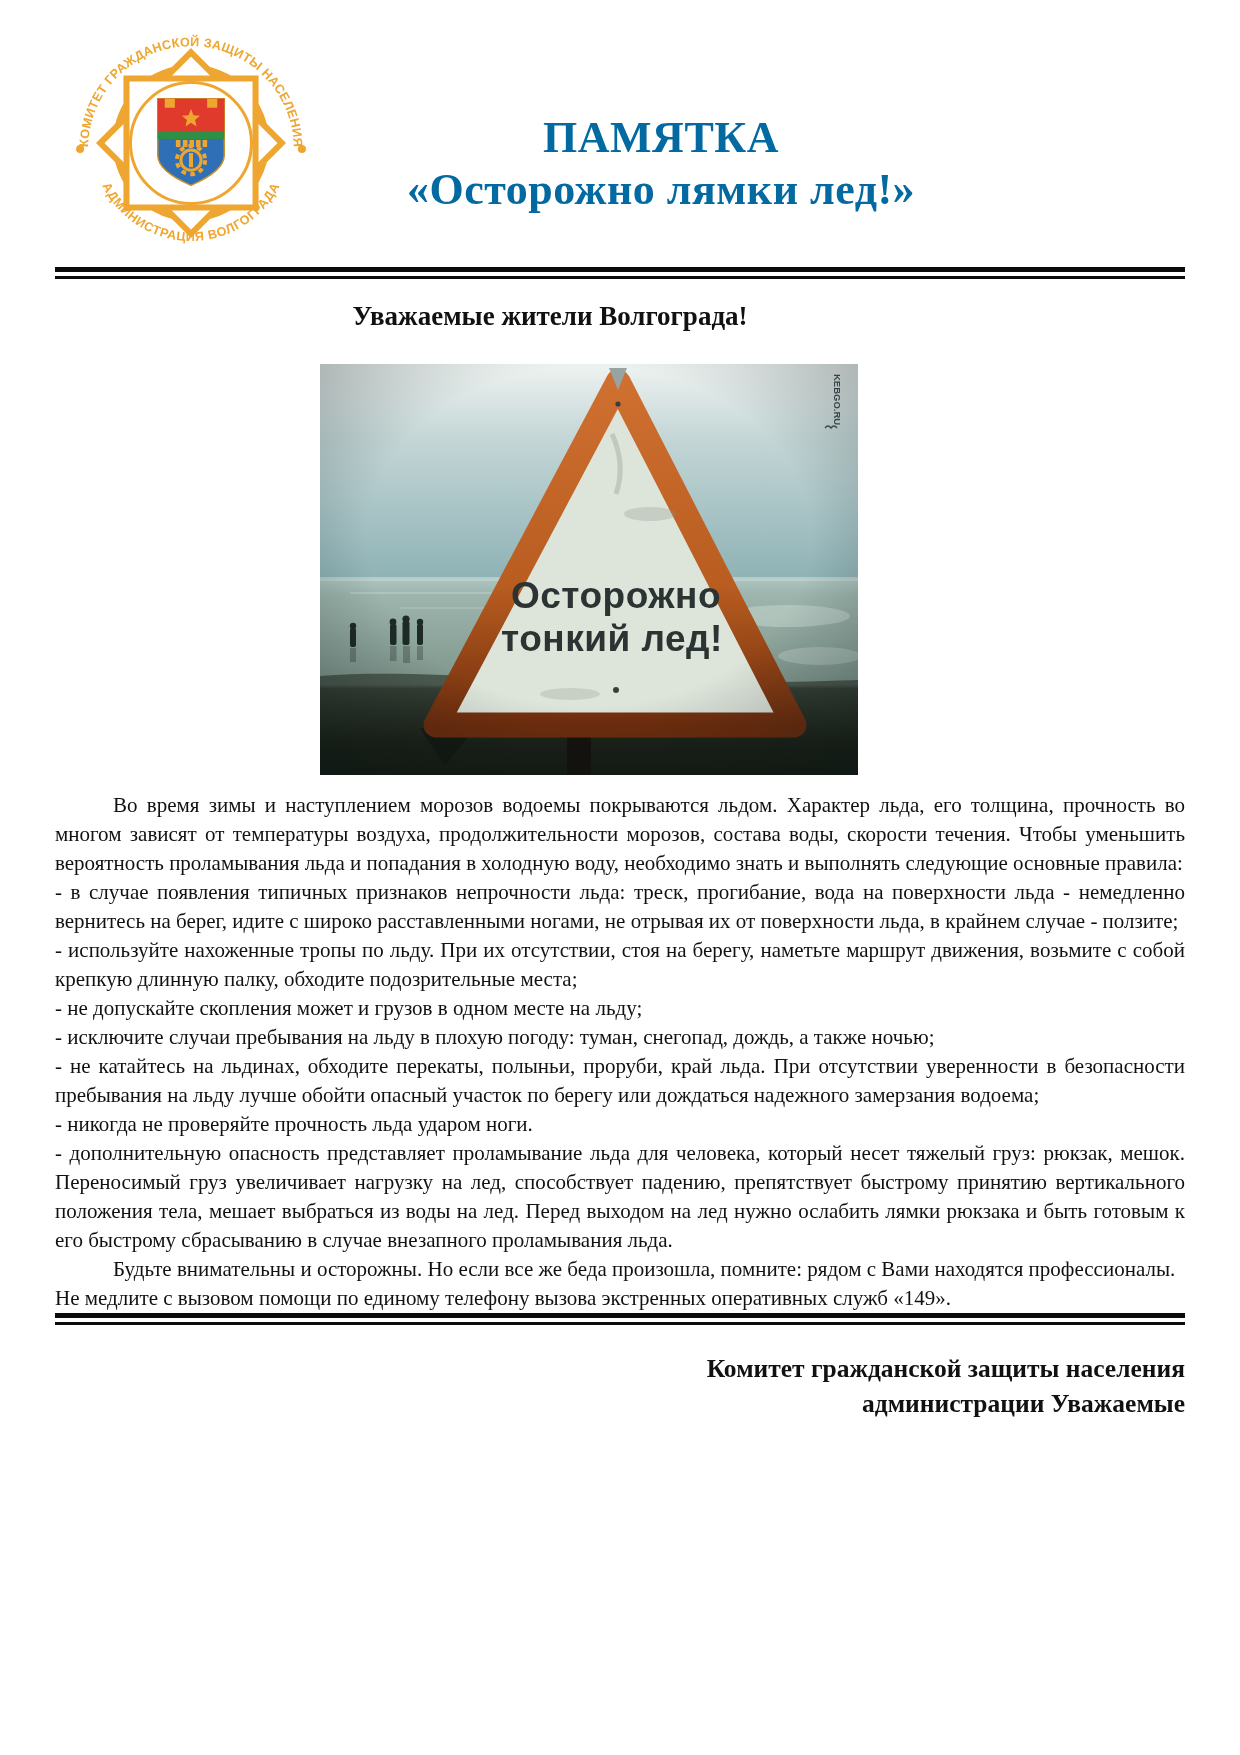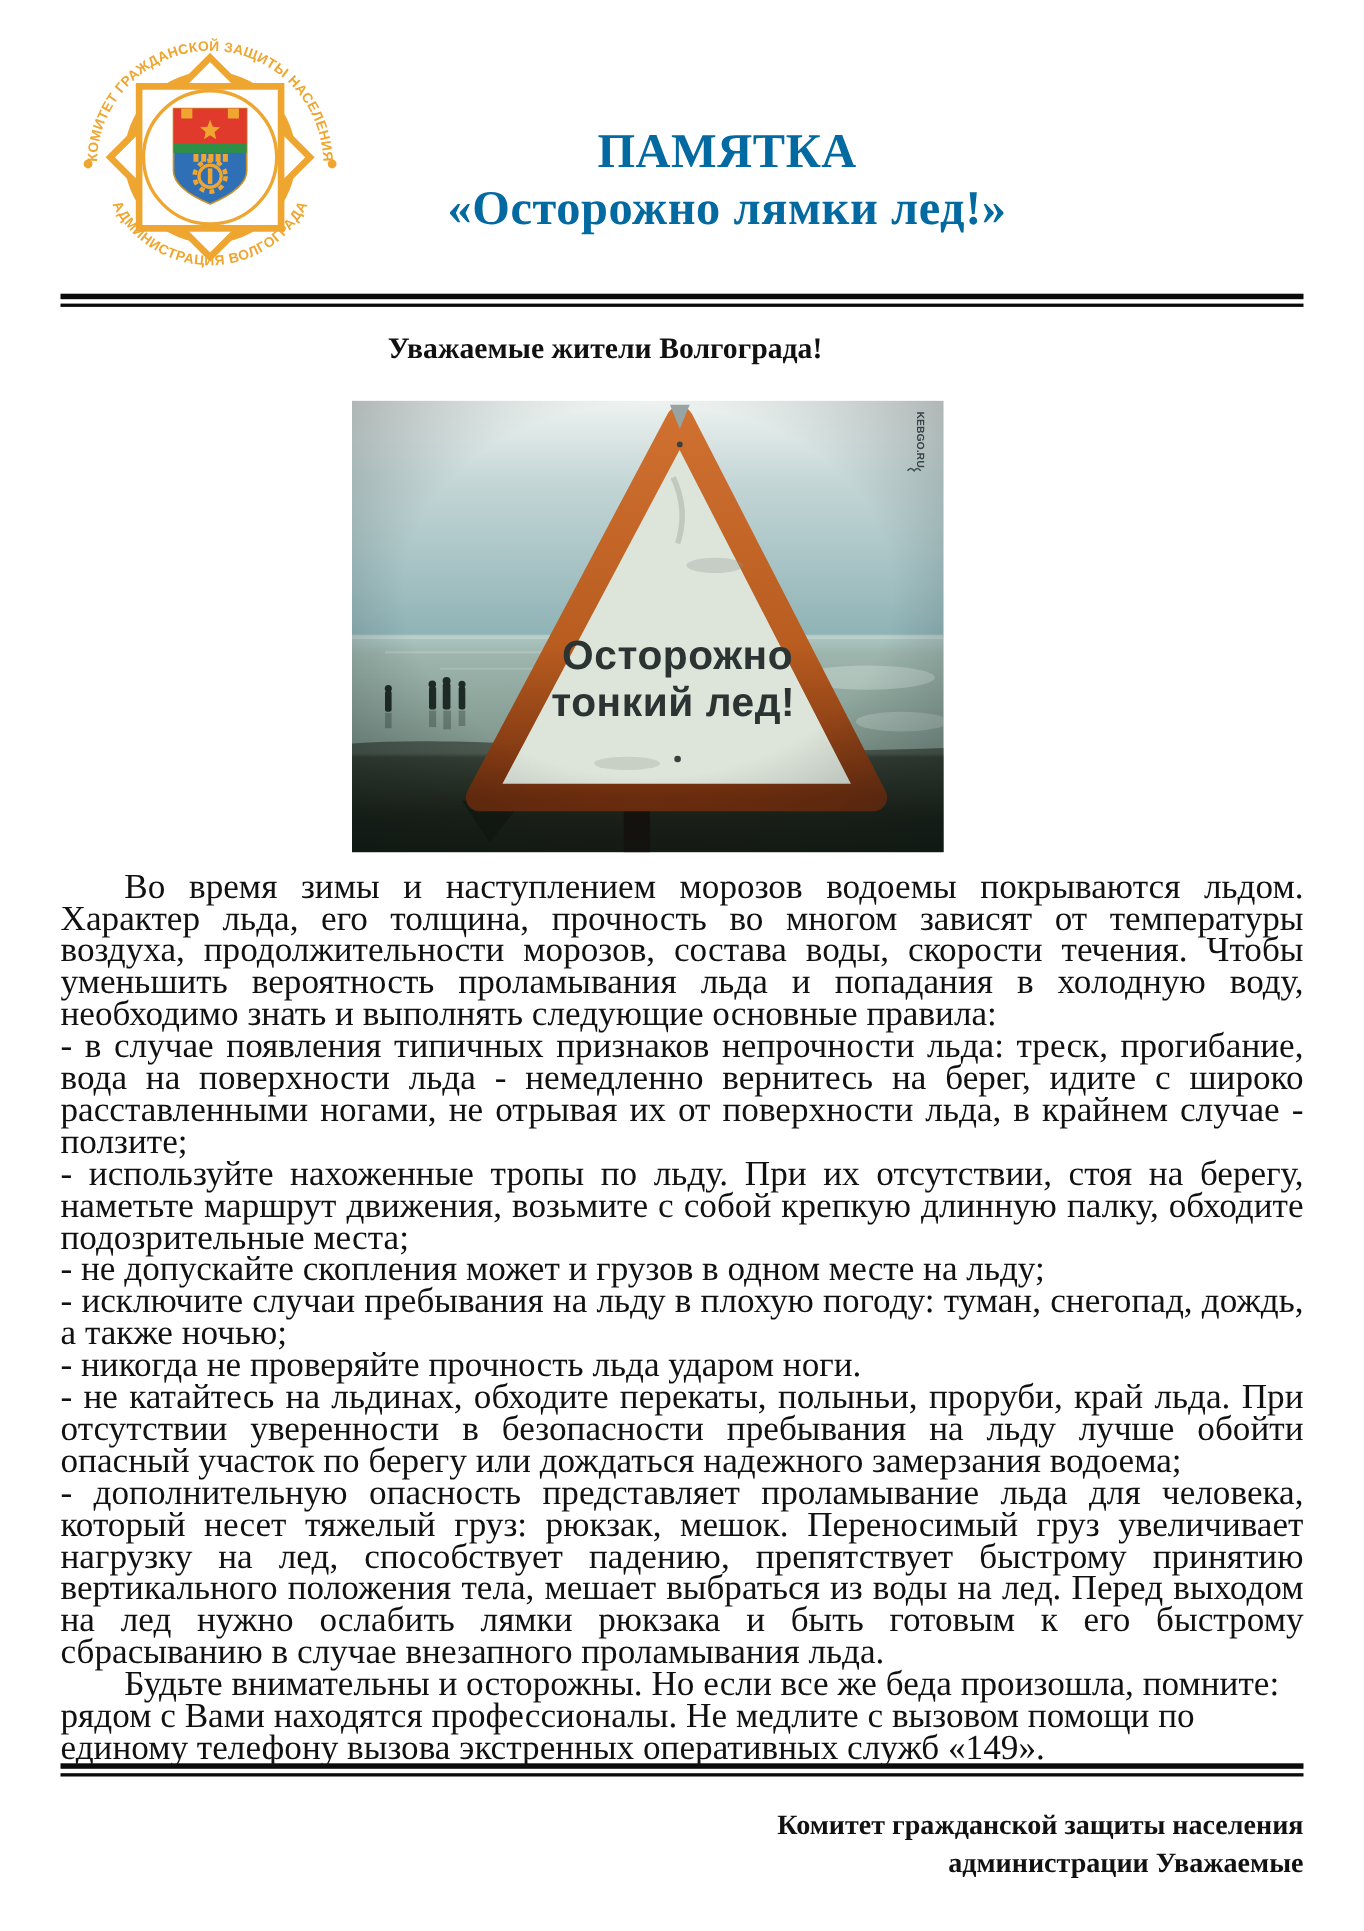--- a/index.html
+++ b/index.html
@@ -15,21 +15,21 @@
     color:#0369a1;font-weight:bold;font-size:44px;line-height:52px;letter-spacing:0.5px;margin-top:24px;
   }
   
   .divider{margin:0 55px;height:4px;border-top:5px solid #0b0b0b;border-bottom:3px solid #0b0b0b;}
   
   .greeting{margin:21px 195px 12px 55px;text-align:center;font-weight:bold;font-size:27px;line-height:32px;}
   
   .photo{position:relative;width:538px;height:411px;margin:32px 0 0 320px;overflow:hidden;}
   .photo svg{display:block;}
   
-  .content{margin:16px 55px 0 55px;font-size:32px;line-height:29px;}
+  .content{margin:16px 55px 0 55px;font-size:21px;line-height:29px;}
   .content p{margin:0;padding:0;}
   .just{text-align:justify;}
   .indent{text-indent:58px;}
   .closing b{font-weight:normal;}
   
   .footer{margin:26px 55px 0 55px;text-align:right;font-weight:bold;font-size:25.5px;line-height:35px;}
 </style>
 </head>
 <body>
 
@@ -161,22 +161,22 @@
       <rect x="0" y="0" width="538" height="411" fill="url(#vign)"></rect>
     </svg>
   </div>
 
   <div class="content">
     <p class="just indent">Во время зимы и наступлением морозов водоемы покрываются льдом. Характер льда, его толщина, прочность во многом зависят от температуры воздуха, продолжительности морозов, состава воды, скорости течения. Чтобы уменьшить вероятность проламывания льда и попадания в холодную воду, необходимо знать и выполнять следующие основные правила:</p>
     <p class="just">- в случае появления типичных признаков непрочности льда: треск, прогибание, вода на поверхности льда - немедленно вернитесь на берег, идите с широко расставленными ногами, не отрывая их от поверхности льда, в крайнем случае - ползите;</p>
     <p class="just">- используйте нахоженные тропы по льду. При их отсутствии, стоя на берегу, наметьте маршрут движения, возьмите с собой крепкую длинную палку, обходите подозрительные места;</p>
     <p class="just">- не допускайте скопления может и грузов в одном месте на льду;</p>
     <p class="just">- исключите случаи пребывания на льду в плохую погоду: туман, снегопад, дождь, а также ночью;</p>
+    <p class="just">- не катайтесь на льдинах, обходите перекаты, полыньи, проруби, край льда. При отсутствии уверенности в безопасности пребывания на льду лучше обойти опасный участок по берегу или дождаться надежного замерзания водоема;</p>
     <p class="just">- никогда не проверяйте прочность льда ударом ноги.</p>
-    <p class="just">- не катайтесь на льдинах, обходите перекаты, полыньи, проруби, край льда. При отсутствии уверенности в безопасности пребывания на льду лучше обойти опасный участок по берегу или дождаться надежного замерзания водоема;</p>
     <p class="just">- дополнительную опасность представляет проламывание льда для человека, который несет тяжелый груз: рюкзак, мешок. Переносимый груз увеличивает нагрузку на лед, способствует падению, препятствует быстрому принятию вертикального положения тела, мешает выбраться из воды на лед. Перед выходом на лед нужно ослабить лямки рюкзака и быть готовым к его быстрому сбрасыванию в случае внезапного проламывания льда.</p>
     <p class="indent closing"><b>Будьте внимательны и осторожны.</b><span>  Но если все же беда произошла, помните: рядом с Вами находятся профессионалы. Не медлите с вызовом помощи по единому телефону вызова экстренных оперативных служб «149».</span></p>
   </div>
 
   <div class="divider"></div>
 
   <div class="footer">
     <div>Комитет гражданской защиты населения</div>
     <div>администрации Уважаемые</div>
   </div>

